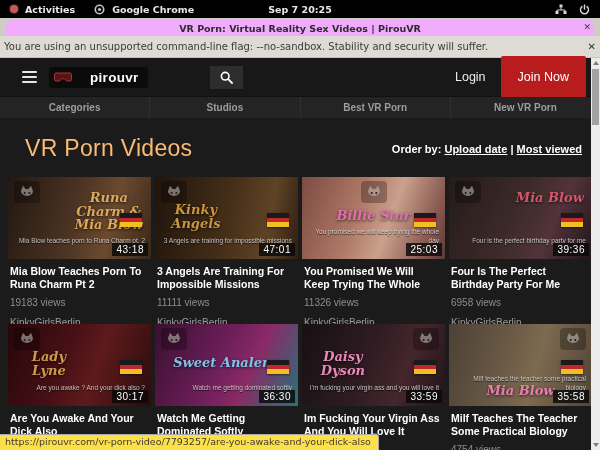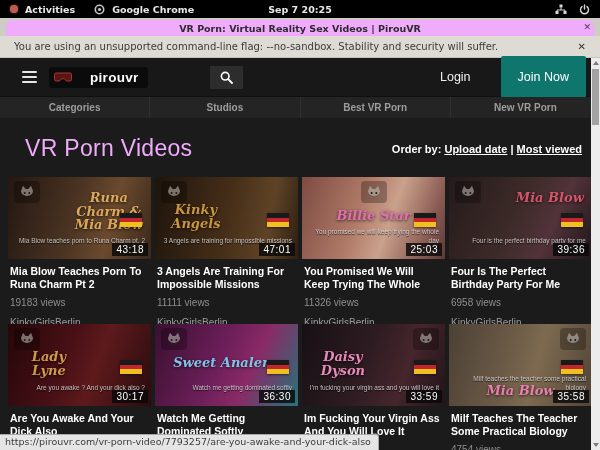--- a/index.html
+++ b/index.html
@@ -17,46 +17,46 @@
   
   .tabstrip { height:18px; background:#cfccc6; position:relative; }
   .tab { position:absolute; left:6px; right:6px; top:2px; bottom:0; background:#f0abfc;
     border-radius:7px 7px 0 0; display:flex; align-items:center; justify-content:center;
     font-family:"DejaVu Sans",sans-serif; font-size:9.5px; font-weight:bold; color:#2c2c2c; }
   .tab-close { position:absolute; right:9px; top:3px; font-size:9px; color:#444; line-height:12px; }
 
   
   .warnbar { height:22px; background:#dedbd5; border-bottom:1px solid #c6c3bd; color:#3b3b3b;
     font-family:"DejaVu Sans",sans-serif; font-size:10px; display:flex; align-items:center;
-    padding:0 14px; justify-content:space-between; }
+    padding:0 4px; justify-content:space-between; }
   .warn-close { color:#333; font-size:10px; }
 
   
   .site { position:absolute; top:58px; left:0; right:0; bottom:0; background:#1b1b1b; }
   .site-header { height:38px; background:#181818; display:flex; align-items:center; padding:0 14px 0 22px; }
   .hamburger { width:15px; display:flex; flex-direction:column; gap:3px; }
   .hamburger i { height:2px; background:#e6e6e6; border-radius:1px; }
   .logo { display:flex; align-items:center; gap:18px; background:#0b0b0b; border-radius:3px; padding:3px 9px 3px 5px; margin-left:12px; }
   .logo-text { color:#fff; font-size:13.5px; font-weight:bold; letter-spacing:.3px; }
   .search-wrap { display:flex; margin-left:62px; }
   .search-input { width:162px; height:23px; background:#232323; border:0; outline:0; color:#ddd;
     font-size:11px; padding:0 9px; font-family:"Liberation Sans",sans-serif; }
   .search-input::placeholder { color:#7d7d7d; }
   .search-btn { width:33px; height:23px; background:#2d2d2d; border:0; display:flex; align-items:center; justify-content:center; }
   .login { margin-left:auto; color:#eee; font-size:12.5px; }
-  .join-btn { margin-left:30px; background:#0f766e; color:#fff; border:0; font-size:12.5px;
+  .join-btn { margin-left:15px; background:#b91c1c; color:#fff; border:0; font-size:12.5px;
     padding:14px 17px; border-radius:2px; font-family:"Liberation Sans",sans-serif; }
 
   .nav { height:22px; display:flex; background:#202020; border-top:1px solid #101010; }
   .nav-item { flex:1; text-align:center; line-height:21px; font-size:10px; font-weight:bold;
     color:#9d9d9d; background:#242424; border-right:1px solid #2f2f2f; }
   .nav-item:last-child { border-right:0; }
 
   .page-head { display:flex; align-items:center; padding:17px 18px 15px 25px; }
-  .page-title { font-size:23px; font-weight:400; color:#f0abfc; letter-spacing:.3px; }
+  .page-title { font-size:23px; font-weight:400; color:#fdba74; letter-spacing:.3px; }
   .orderby { margin-left:auto; font-size:11px; font-weight:bold; color:#fff; }
   .orderby a { color:#fff; text-decoration:underline; }
 
   
   .grid { display:grid; grid-template-columns:repeat(4,1fr); column-gap:4px; padding:0 8px; }
   .card { height:147px; overflow:hidden; }
   .thumb { height:82px; position:relative; overflow:hidden; }
   .script { position:absolute; font-family:"DejaVu Serif",serif; font-style:italic; font-weight:bold;
     font-size:13px; line-height:1.05; text-shadow:0 1px 3px rgba(0,0,0,.7); }
   .sp-right { right:5px; top:14px; width:52%; text-align:center; }
@@ -71,21 +71,21 @@
     display:flex; align-items:center; justify-content:center; }
   .wm-tl { left:6px; } .wm-tr { right:6px; } .wm-tc { left:50%; transform:translateX(-50%); }
   .flag-de { position:absolute; right:9px; top:36px; width:22px; height:14px; display:flex; flex-direction:column;
     box-shadow:0 1px 2px rgba(0,0,0,.5); }
   .flag-de i { flex:1; } .flag-de i:nth-child(1){background:#1a1a1a;} .flag-de i:nth-child(2){background:#c3272d;} .flag-de i:nth-child(3){background:#efc020;}
   .vtitle { font-size:10.5px; font-weight:bold; color:#fff; line-height:1.22; margin:6px 3px 0 2px; height:26px; overflow:hidden; }
   .views { font-size:10px; color:#8e8e8e; margin:6px 0 0 2px; }
   .studio { font-size:10px; color:#9b9b9b; margin:9px 0 0 2px; }
 
   
-  .statusbar { position:absolute; left:0; bottom:0; height:16px; background:#e5e5e5; border:1px solid #a9a9a9;
+  .statusbar { position:absolute; left:0; bottom:0; height:16px; background:#fde047; border:1px solid #a9a9a9;
     border-left:0; border-bottom:0; border-top-right-radius:3px; z-index:10;
     font-family:"DejaVu Sans",sans-serif; font-size:9.5px; color:#3c3c3c; padding:1px 7px 0 5px; white-space:nowrap; }
   .scrollbar { position:absolute; right:0; top:58px; bottom:0; width:9px; background:#ececec; z-index:9; }
   .sb-arrow { position:absolute; left:0; right:0; height:10px; display:flex; align-items:center; justify-content:center; }
   .sb-arrow.up { top:0; } .sb-arrow.down { bottom:0; }
   .sb-arrow i { width:0; height:0; border-left:3px solid transparent; border-right:3px solid transparent; }
   .sb-arrow.up i { border-bottom:4px solid #7c7c7c; }
   .sb-arrow.down i { border-top:4px solid #7c7c7c; }
   .sb-thumb { position:absolute; top:11px; left:1px; right:1px; height:56px; background:#a2a2a2; }
 </style>

